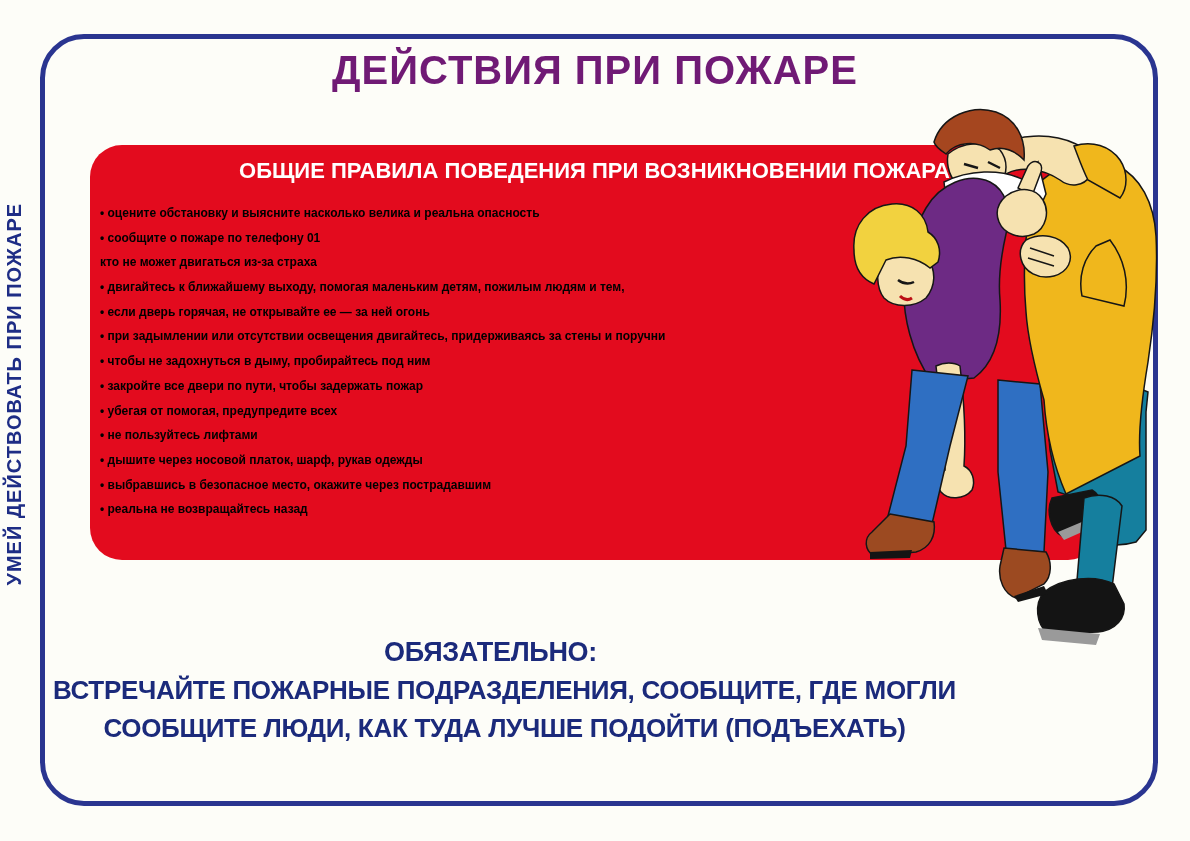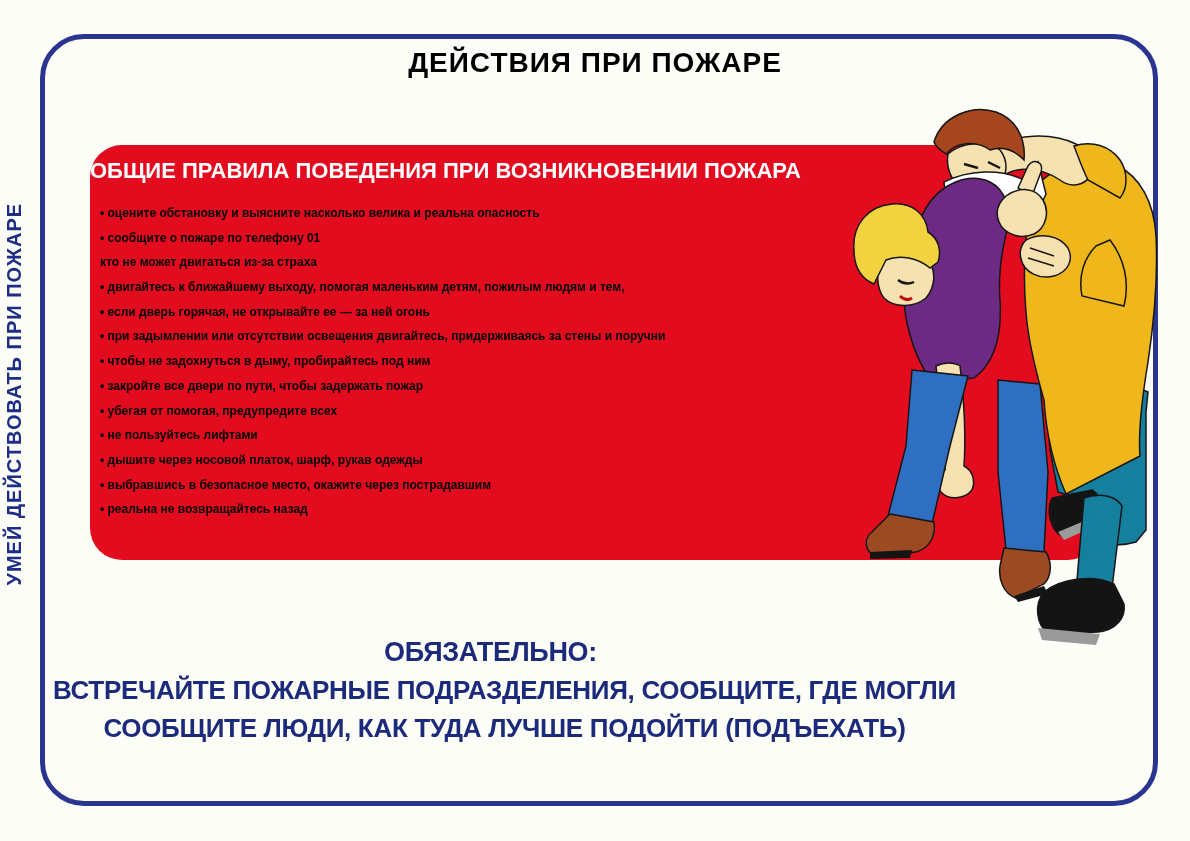--- a/index.html
+++ b/index.html
@@ -14,42 +14,42 @@
   .frame{
     position:absolute;left:40px;top:34px;
     width:1108px;height:762px;
     border:5px solid #2a3590;
     border-radius:44px;
   }
 
   .page-title{
     position:absolute;top:48px;left:0;width:1190px;
     text-align:center;
-    color:#000000;
-    font-size:28px;font-weight:bold;letter-spacing:1px;
+    color:#701a75;
+    font-size:40px;font-weight:bold;letter-spacing:1px;
     line-height:1.1;
   }
 
   .side-label{
     position:absolute;left:-160px;top:399px;width:349px;height:24px;
     transform:rotate(-90deg);
     text-align:center;
     color:#1e2d85;font-weight:bold;font-size:20px;letter-spacing:1px;
     white-space:nowrap;
   }
 
   .red-box{
     position:absolute;left:90px;top:145px;
     width:1010px;height:415px;
     background:#e30b1e;
     border-radius:32px;
   }
   .rules-heading{
     position:absolute;top:13px;left:0;right:150px;
-    text-align:left;
+    text-align:right;
     color:#ffffff;font-size:22px;font-weight:bold;
     white-space:nowrap;
   }
   .rules-list{
     position:absolute;left:10px;top:56px;right:0;
   }
   .rule-line{
     white-space:nowrap;
     height:24.7px;line-height:24.7px;
     color:#000000;font-size:12px;font-weight:bold;

